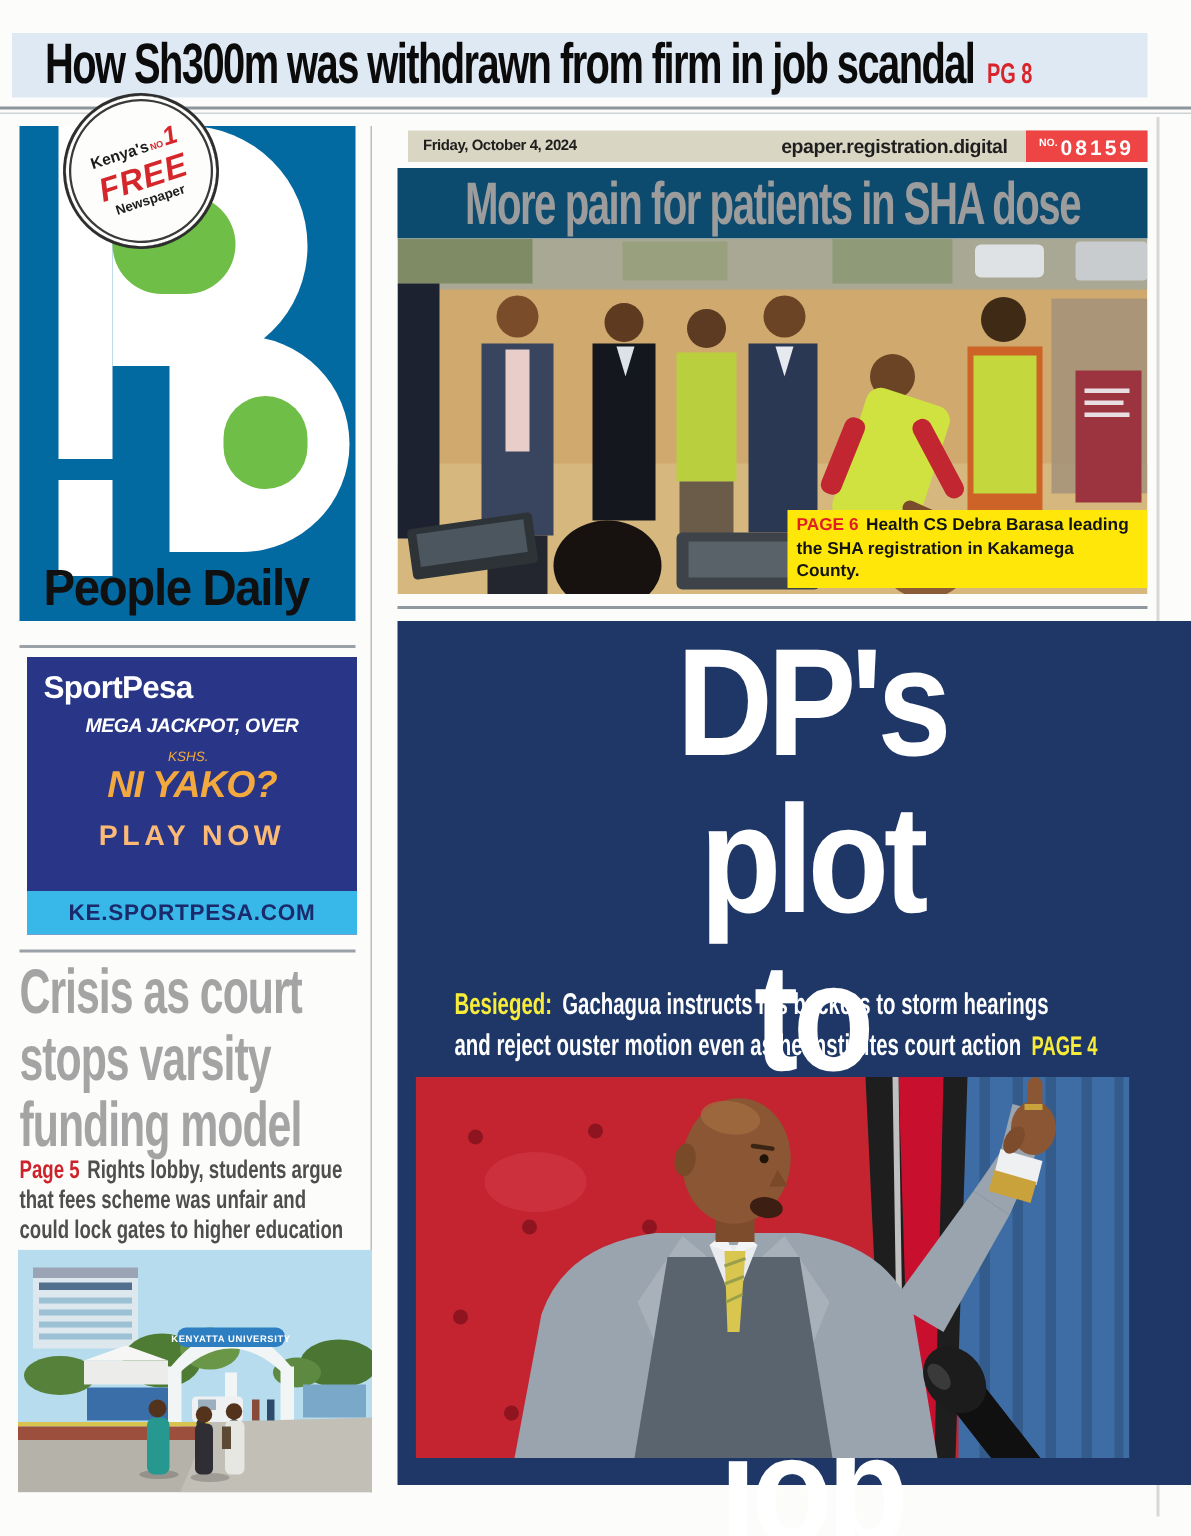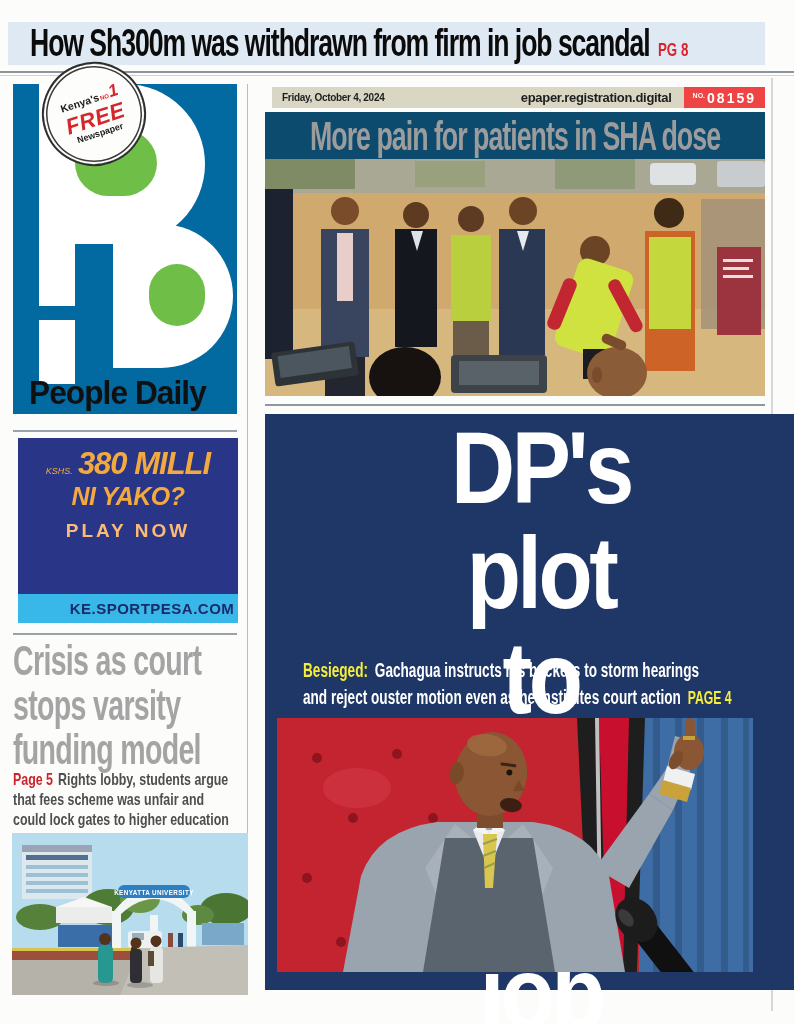--- a/index.html
+++ b/index.html
@@ -60,21 +60,21 @@
   .hr-a{position:absolute;left:13px;top:430px;width:224px;height:2px;background:#9aa2a7;}
   .ad{position:absolute;left:18px;top:438px;width:220px;height:185px;background:#293688;overflow:hidden;}
   .ad-brand{font-size:21px;font-weight:bold;color:#fff;padding:9px 0 0 11px;letter-spacing:-0.5px;}
   .ad-tagline{text-align:center;font-size:13px;font-weight:bold;font-style:italic;color:#fff;margin-top:5px;letter-spacing:-0.3px;}
   .ad-amount-row{display:flex;justify-content:center;align-items:baseline;margin-top:8px;}
   .ad-currency{font-size:9px;font-weight:normal;font-style:italic;color:#f3a93d;margin-right:5px;}
   .ad-amount{font-size:31px;font-weight:bold;font-style:italic;color:#f3a93d;letter-spacing:-1px;}
   .ad-question{text-align:center;font-size:25px;font-weight:bold;font-style:italic;color:#f3a93d;letter-spacing:-0.5px;}
   .ad-cta{text-align:center;font-size:19px;font-weight:bold;color:#fdba74;letter-spacing:3px;margin-top:9px;}
   .ad-urlbar{position:absolute;left:0;bottom:0;width:100%;height:29px;background:#38b7e9;
-    display:flex;align-items:center;justify-content:center;font-size:15px;font-weight:bold;color:#1b2a6b;letter-spacing:0.5px;padding-left:24px;}
+    display:flex;align-items:center;justify-content:center;font-size:15px;font-weight:bold;color:#1b2a6b;letter-spacing:0.5px;}
 
   
   .hr-b{position:absolute;left:13px;top:633px;width:224px;height:2px;background:#9aa2a7;}
   .crisis-headline{position:absolute;left:13px;top:639px;white-space:pre-line;
     font-size:42px;line-height:1.06;font-weight:bold;color:#a4a4a4;letter-spacing:-1px;
     transform:scaleX(0.68);transform-origin:left top;}
   .crisis-summary{position:absolute;left:13px;top:770px;white-space:normal;
     font-size:17px;line-height:1.18;color:#4e4e4e;font-weight:bold;
     transform:scaleX(0.73);transform-origin:left top;width:330px;}
   .crisis-pgref{color:#cc2229;margin-right:7px;}
@@ -186,28 +186,31 @@
           <rect x="14" y="192" width="72" height="22" fill="#4b565e"></rect>
         </g>
       <ellipse cx="140" cy="218" rx="36" ry="30" fill="#171210"></ellipse>
       <rect x="186" y="196" width="96" height="38" rx="4" fill="#3d4349"></rect>
       <rect x="194" y="202" width="80" height="24" fill="#596268"></rect>
       <ellipse cx="352" cy="214" rx="30" ry="26" fill="#8a5c38"></ellipse>
       <ellipse cx="332" cy="216" rx="5" ry="8" fill="#7a4c2c"></ellipse>
       <rect x="336" y="178" width="26" height="10" rx="5" fill="#7a4c2c" transform="rotate(24 349 183)"></rect>
     </g>
   </svg>
+  <div class="sha-caption"><span class="caption-pgref">PAGE 6</span><span class="preline">Health CS Debra Barasa leading
+the SHA registration in Kakamega County.</span></div>
 </div>
 <div class="rule-c"></div>
 
 <div class="hr-a"></div>
 <div class="ad">
+  <div class="ad-brand">SportPesa</div>
+  <div class="ad-tagline">MEGA JACKPOT, OVER</div>
   <div class="ad-amount-row">
     <span class="ad-currency">KSHS.</span>
-    <span class="ad-amount">380 MILLI</span>
   </div>
   <div class="ad-question">NI YAKO?</div>
   <div class="ad-cta">PLAY NOW</div>
   <div class="ad-urlbar">KE.SPORTPESA.COM</div>
 </div>
 
 <div class="hr-b"></div>
 <div class="crisis-headline preline">Crisis as court
 stops varsity
 funding model</div>

